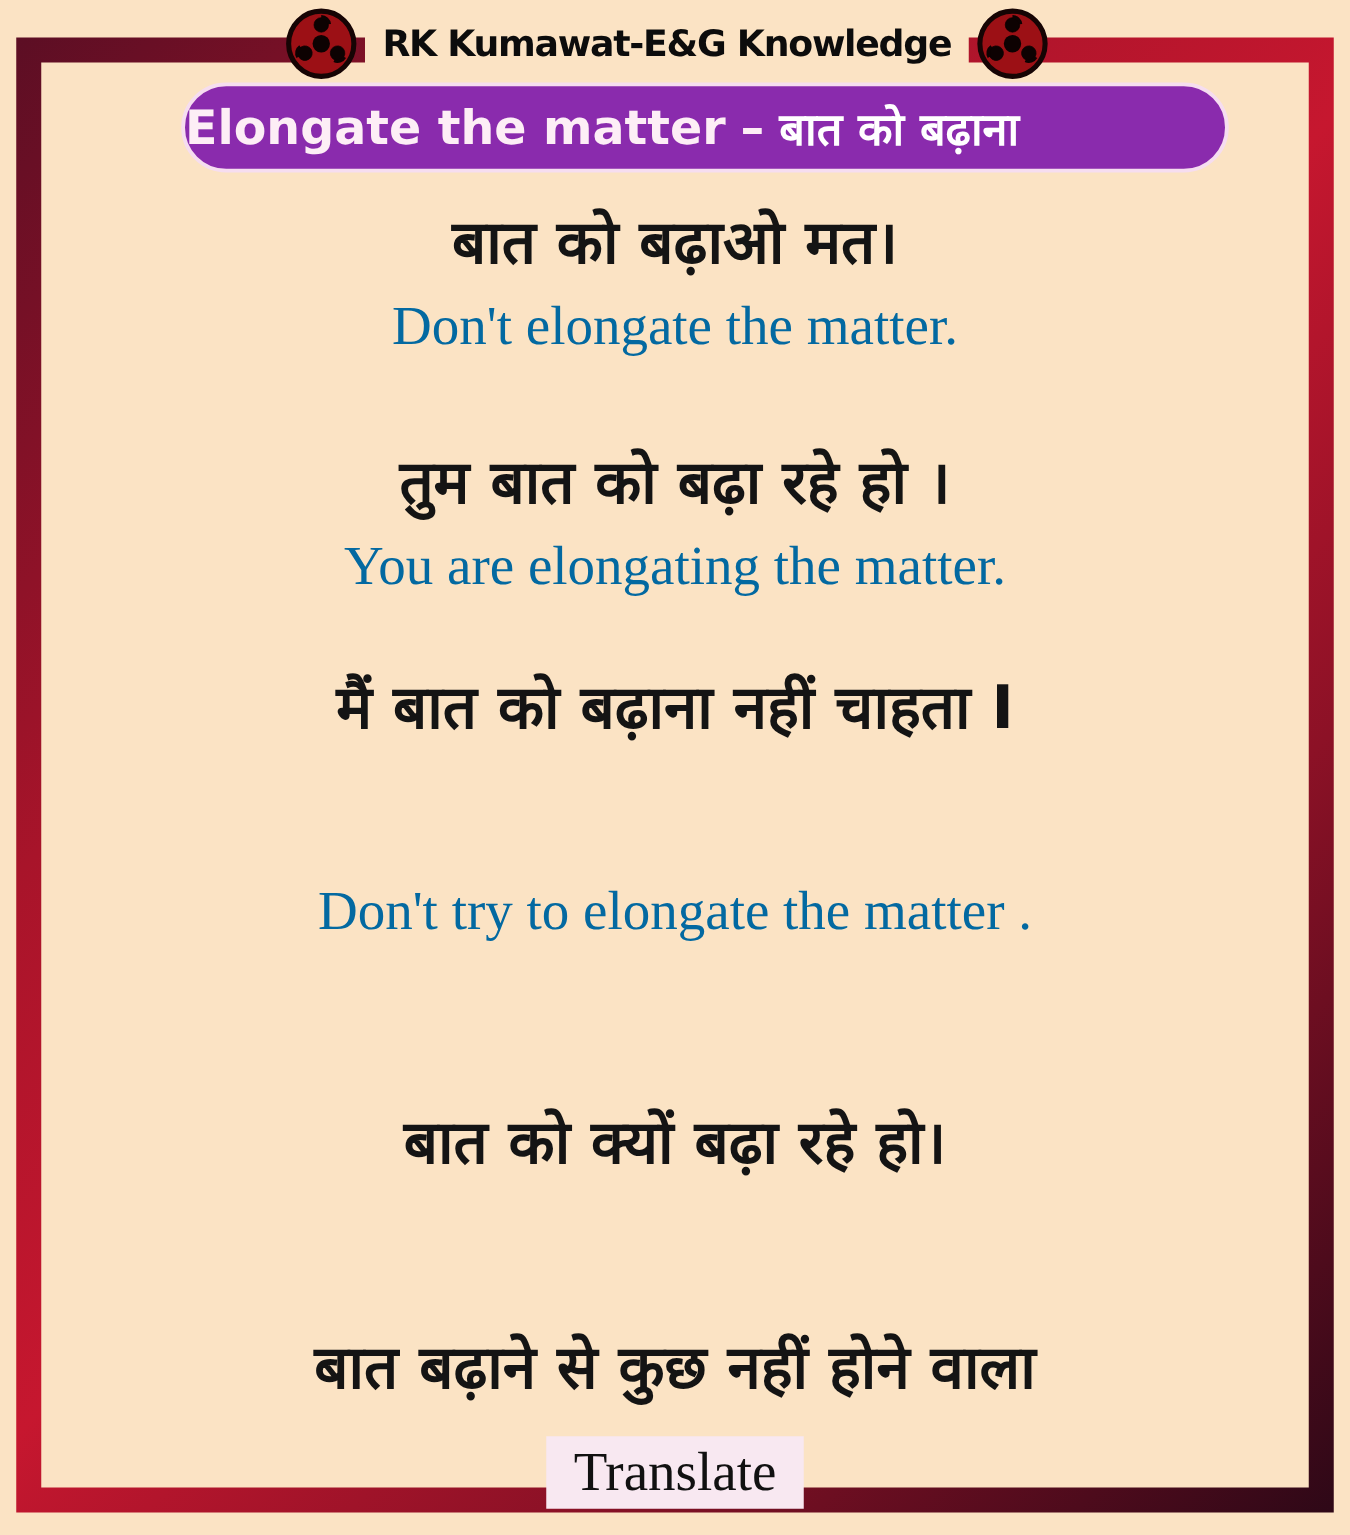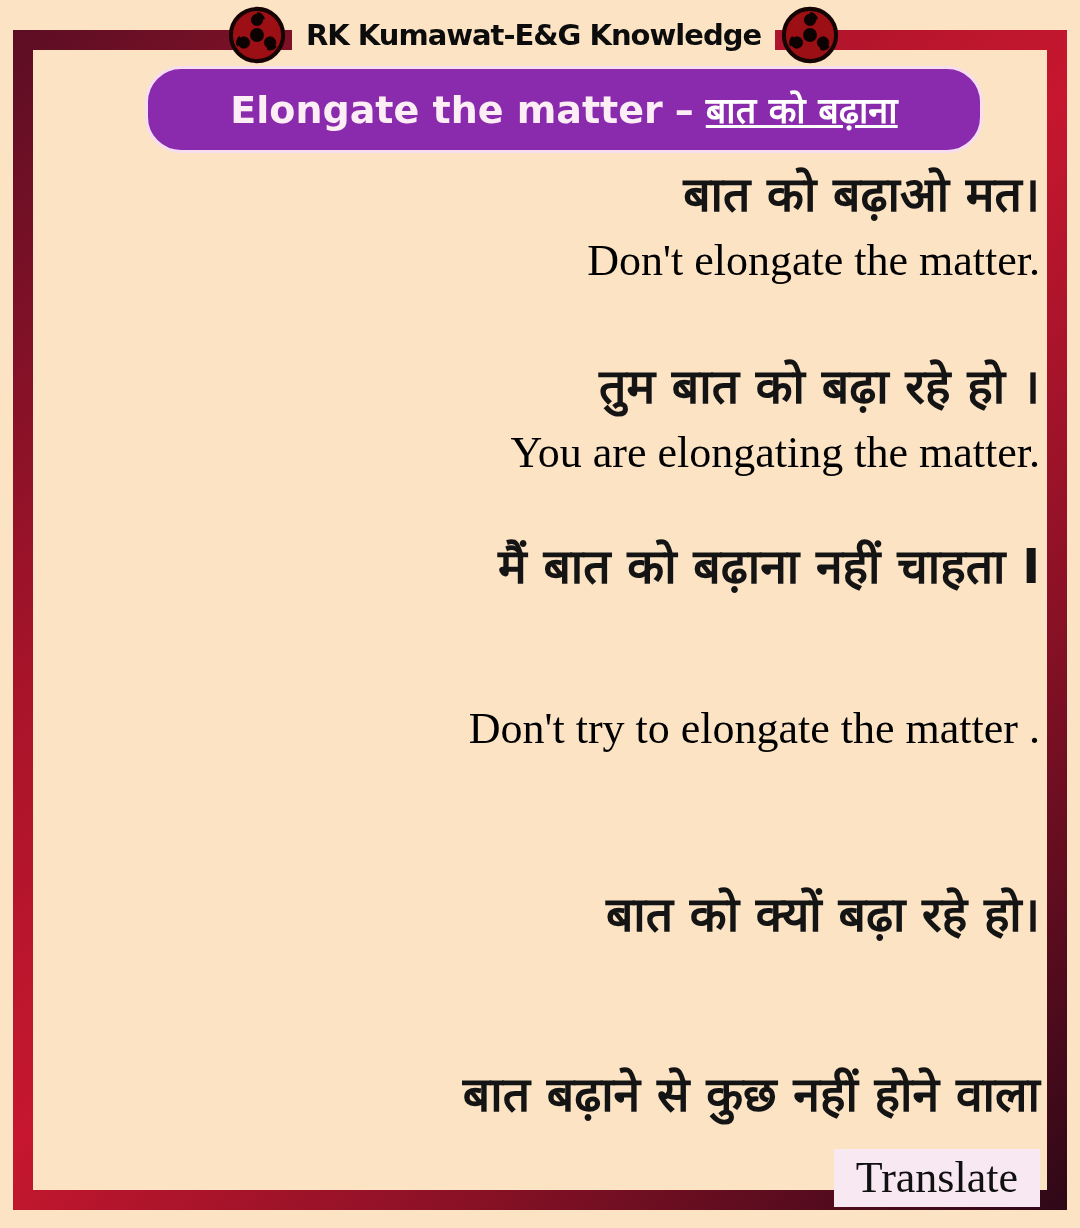--- a/index.html
+++ b/index.html
@@ -27,51 +27,50 @@
   .logo { width:58px; height:58px; display:block; flex:0 0 auto; }
   .brand-text {
     background:#fbe3c4; padding:12px 14px;
     font-family:"DejaVu Sans", sans-serif;
     font-weight:700; font-size:29px; letter-spacing:-1px;
     color:#0c0c0c; white-space:nowrap;
   }
 
   
   .banner {
-    position:absolute; top:66px; left:145px; width:838px; height:87px;
+    position:absolute; top:66px; left:145px; width:838px; height:72px;
     background:#8a2bad; border:3px solid #f6ddf0; border-radius:36px;
-    display:flex; align-items:center; justify-content:center; gap:12px;
+    display:flex; align-items:center; gap:12px;
     z-index:6;
   }
   .banner-en {
     font-family:"DejaVu Sans", sans-serif; font-weight:700; font-size:38px;
     color:#fdeef6;
   }
   .banner-sep { font-family:"DejaVu Sans", sans-serif; font-weight:700; font-size:38px; color:#fdeef6; }
   .banner-hi {
     font-family:"DejaVu Sans", sans-serif; font-weight:700; font-size:36px;
     color:#ffffff;
-    text-decoration:underline;
   }
 
   
   .block {
-    position:absolute; left:40px; right:40px; text-align:right; z-index:5;
+    position:absolute; left:40px; right:40px; text-align:center; z-index:5;
   }
   .b1 { top:158px; } .b2 { top:350px; } .b3 { top:518px;margin-top:12px; }
   .b4 { top:698px; } .b5 { top:878px; } .b6 { top:1058px; }
   .hindi {
     font-family:"DejaVu Sans", sans-serif;
     font-weight:700; font-size:48px; line-height:72px;
     color:#141414;
   }
   .english {
     font-family:"Liberation Serif", serif;
     font-size:44px; line-height:62px;
-    color:#000000;
+    color:#0369a1;
   }
   .translate-btn {
     display:inline-block; margin-top:19px;
     background:#f8e8f1; padding:0 22px;
     font-family:"Liberation Serif", serif;
     font-size:44px; line-height:58px; color:#111;
     border:none; cursor:pointer;
   }
 </style>
 </head>

